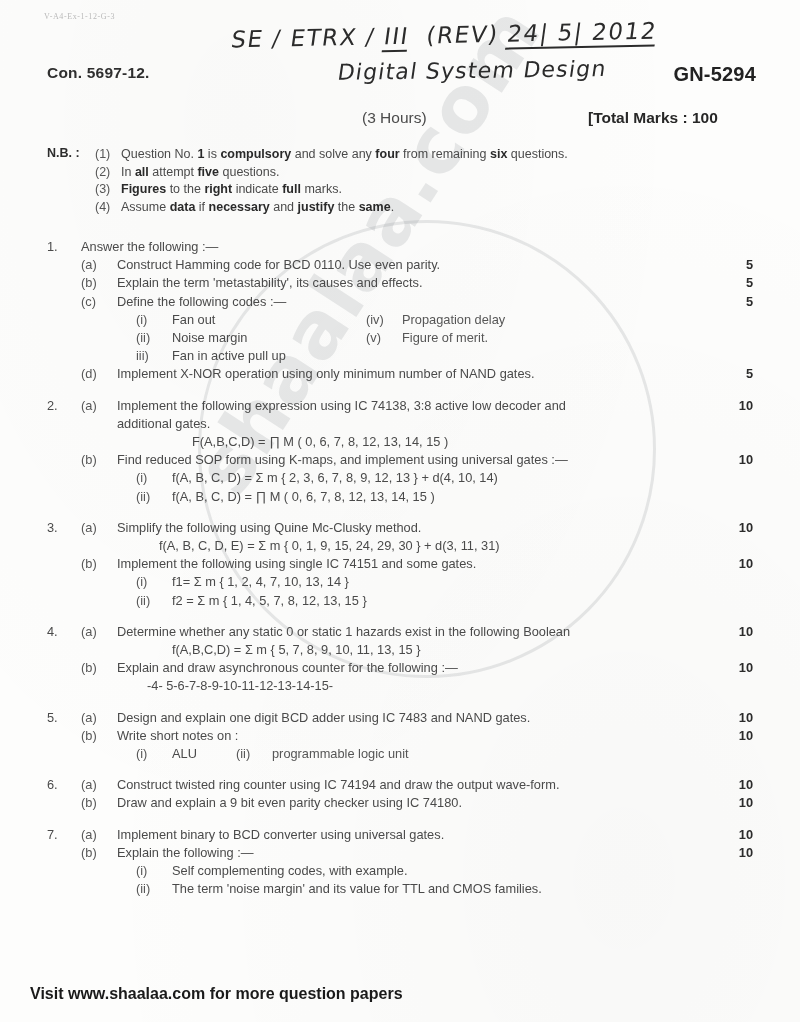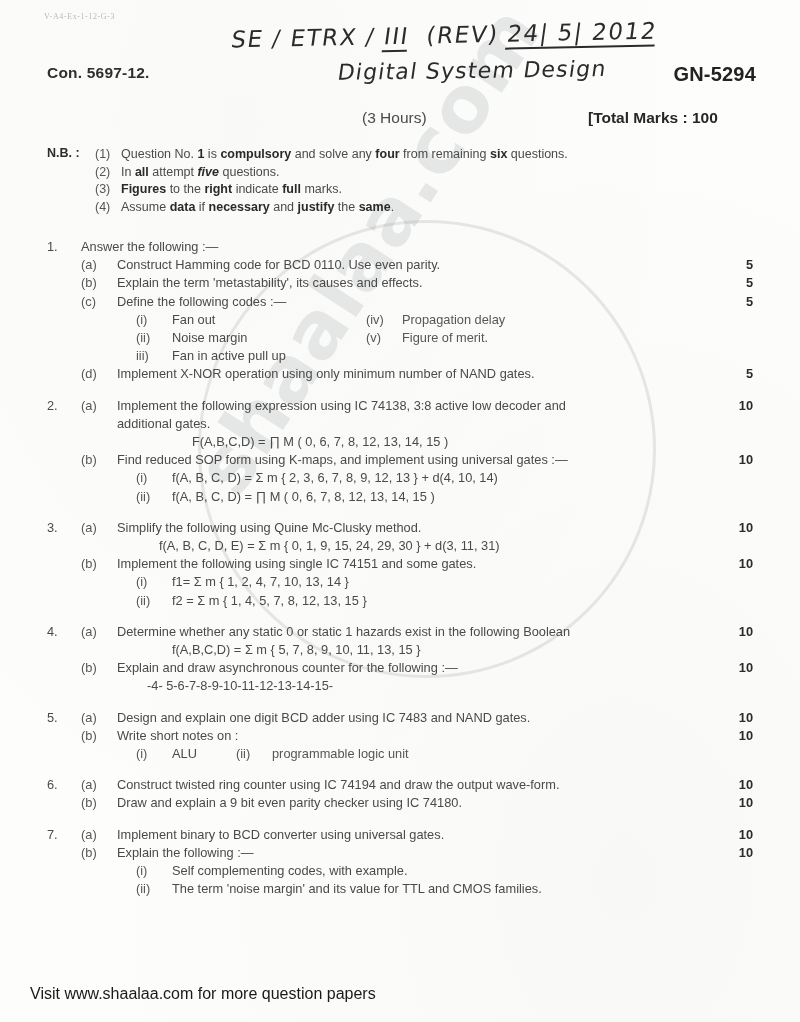--- a/index.html
+++ b/index.html
@@ -193,20 +193,21 @@
     text-align: right;
     width: 26px;
   }
 
   .footer {
     position: absolute;
     left: 30px; top: 985px;
     font-size: 16px;
     color: #1a1a1a;
     font-family: "Liberation Sans", sans-serif;
+    font-weight: bold;
   }
 </style>
 </head>
 <body>
 
 <div class="page">
 
   <div class="watermark-wrap">
     <div class="wm-circle"></div>
     <div class="wm-text">shaalaa.com</div>
@@ -228,21 +229,21 @@
     </div>
     <div class="hand hw-line2">Digital System Design</div>
 
     <div class="hours">(3 Hours)</div>
     <div class="total-marks">[Total Marks : 100</div>
 
     <div class="nb">
       <div class="nb-label">N.B. :</div>
       <ul class="nb-list" id="nb-list">
           <li><span class="num">(1)</span><span><span>Question No. </span><span class="k" style="font-weight: 700; color: rgb(42, 42, 42);">1</span><span> is </span><span class="k" style="font-weight: 700; color: rgb(42, 42, 42);">compulsory</span><span> and solve any </span><span class="k" style="font-weight: 700; color: rgb(42, 42, 42);">four</span><span> from remaining </span><span class="k" style="font-weight: 700; color: rgb(42, 42, 42);">six</span><span> questions.</span></span></li>
-          <li><span class="num">(2)</span><span><span>In </span><span class="k" style="font-weight: 700; color: rgb(42, 42, 42);">all</span><span> attempt </span><span class="k" style="font-weight: 700; color: rgb(42, 42, 42); font-style: italic;">five</span><span> questions.</span></span></li>
+          <li><span class="num">(2)</span><span><span>In </span><span class="k" style="font-weight: 700; color: rgb(42, 42, 42);">all</span><span> attempt </span><span class="k" style="font-weight: 700; color: rgb(42, 42, 42);">five</span><span> questions.</span></span></li>
           <li><span class="num">(3)</span><span><span class="k" style="font-weight: 700; color: rgb(42, 42, 42);">Figures</span><span> to the </span><span class="k" style="font-weight: 700; color: rgb(42, 42, 42);">right</span><span> indicate </span><span class="k" style="font-weight: 700; color: rgb(42, 42, 42);">full</span><span> marks.</span></span></li>
           <li><span class="num">(4)</span><span><span>Assume </span><span class="k" style="font-weight: 700; color: rgb(42, 42, 42);">data</span><span> if </span><span class="k" style="font-weight: 700; color: rgb(42, 42, 42);">necessary</span><span> and </span><span class="k" style="font-weight: 700; color: rgb(42, 42, 42);">justify</span><span> the </span><span class="k" style="font-weight: 700; color: rgb(42, 42, 42);">same</span><span>.</span></span></li>
         </ul>
     </div>
 
     <div class="qwrap" id="questions-wrap">
         <div class="qblock" style="margin-bottom: 13px;">
           <div class="row">
             <span class="qnum">1.</span>
             <span class="body-txt" style="padding-left: 34px;">Answer the following :—</span>

